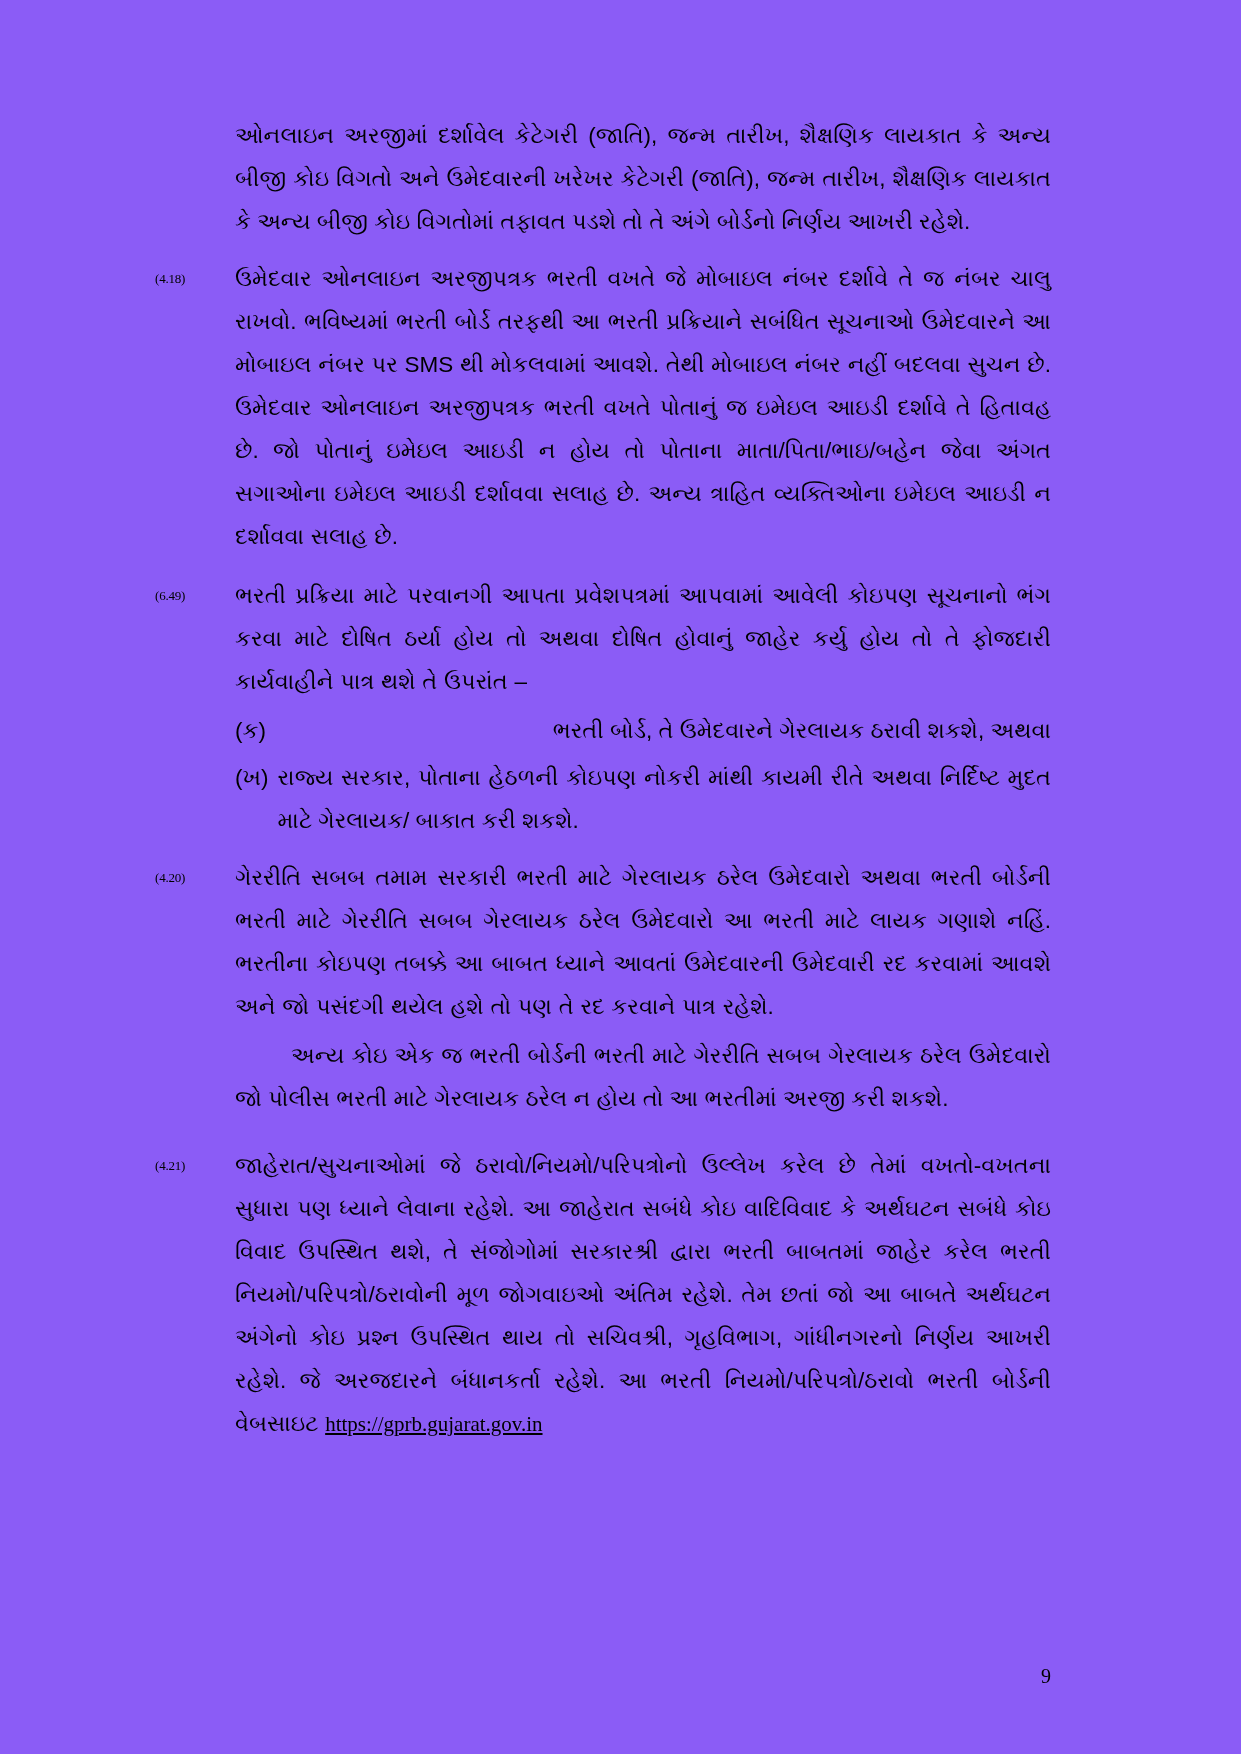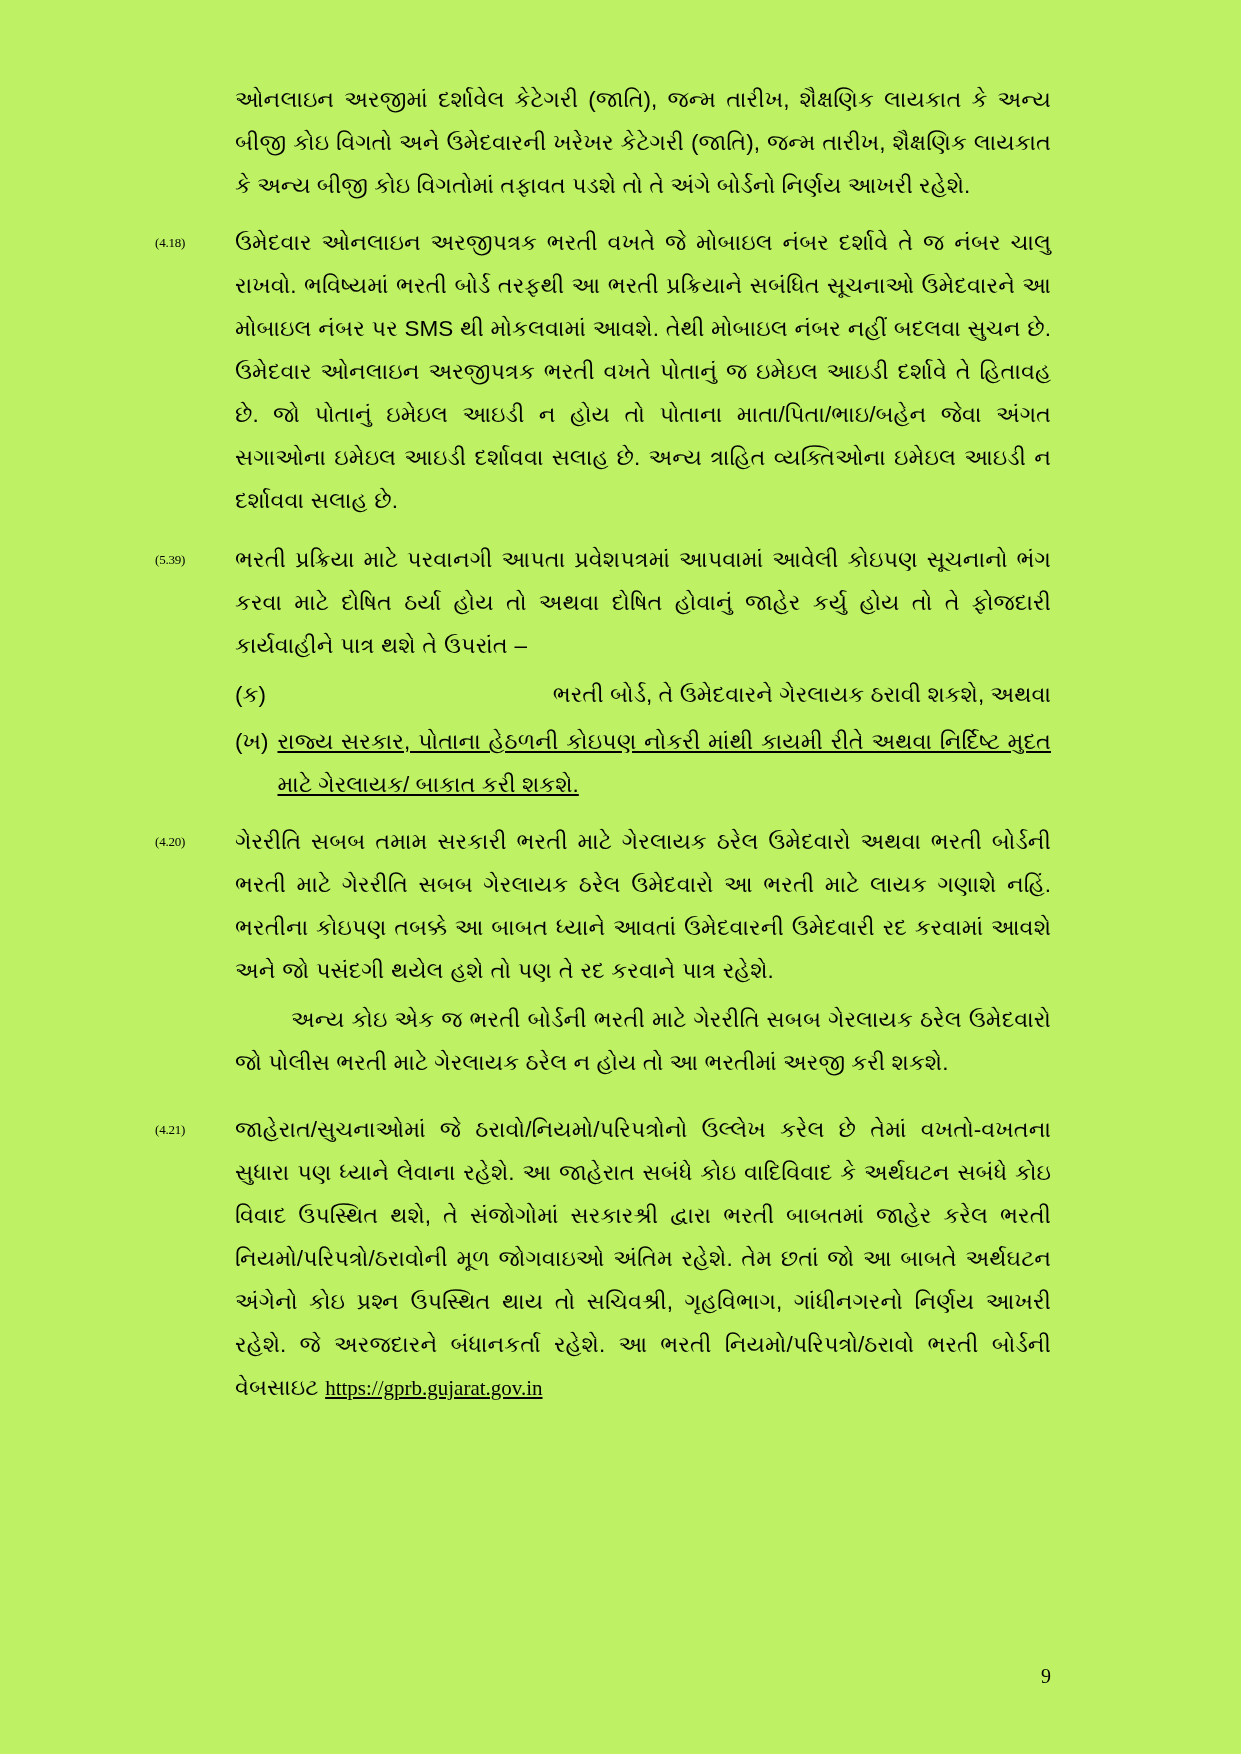--- a/index.html
+++ b/index.html
@@ -10,23 +10,23 @@
   }
   body {
     font-family: "Liberation Serif", "DejaVu Serif", serif;
     color: #000000;
   }
   .page {
     position: relative;
     width: 1241px;
     height: 1754px;
     margin: 0 auto;
-    background: #bef264;
+    background: #8b5cf6;
     box-sizing: border-box;
-    padding: 78px 190px 40px 155px;
+    padding: 114px 190px 40px 155px;
     overflow: hidden;
   }
   .content {
     width: 896px;
   }
 
   
   .para {
     display: flex;
     align-items: flex-start;
@@ -79,21 +79,20 @@
   }
   .subitem .sub-text {
     flex: 1 1 auto;
     font-family: "Liberation Sans", "DejaVu Sans", sans-serif;
     font-size: 22.5px;
     line-height: 43px;
     text-align: right;
   }
   .subitem.wide .sub-text {
     text-align: justify;
-    text-decoration: underline;
   }
 
   .spacer-sm { height: 10px; }
 
   .url-text {
     font-family: "Liberation Serif", "DejaVu Serif", serif;
     font-size: 21px;
     text-decoration: underline;
   }
 
@@ -116,21 +115,21 @@
     <p class="para-plain">ઓનલાઇન અરજીમાં દર્શાવેલ કેટેગરી (જાતિ), જન્મ તારીખ, શૈક્ષણિક લાયકાત કે અન્ય બીજી કોઇ વિગતો અને ઉમેદવારની ખરેખર કેટેગરી (જાતિ), જન્મ તારીખ, શૈક્ષણિક લાયકાત કે અન્ય બીજી કોઇ વિગતોમાં તફાવત પડશે તો તે અંગે બોર્ડનો નિર્ણય આખરી રહેશે.</p>
 
     <div class="para">
       <div class="para-num">(4.18)</div>
       <div class="para-body">ઉમેદવાર ઓનલાઇન અરજીપત્રક ભરતી વખતે જે મોબાઇલ નંબર દર્શાવે તે જ નંબર ચાલુ રાખવો. ભવિષ્યમાં ભરતી બોર્ડ તરફથી આ ભરતી પ્રક્રિયાને સબંધિત સૂચનાઓ ઉમેદવારને આ મોબાઇલ નંબર પર SMS થી મોકલવામાં આવશે. તેથી મોબાઇલ નંબર નહીં બદલવા સુચન છે. ઉમેદવાર ઓનલાઇન અરજીપત્રક ભરતી વખતે પોતાનું જ ઇમેઇલ આઇડી દર્શાવે તે  હિતાવહ છે. જો પોતાનું ઇમેઇલ આઇડી ન હોય તો પોતાના માતા/પિતા/ભાઇ/બહેન જેવા અંગત સગાઓના ઇમેઇલ આઇડી દર્શાવવા સલાહ છે. અન્ય ત્રાહિત વ્યક્તિઓના ઇમેઇલ આઇડી ન દર્શાવવા સલાહ છે.</div>
     </div>
 
     <div class="spacer-sm"></div>
 
     <div class="para">
-      <div class="para-num">(5.39)</div>
+      <div class="para-num">(6.49)</div>
       <div class="para-body">ભરતી પ્રક્રિયા માટે પરવાનગી આપતા પ્રવેશપત્રમાં આપવામાં આવેલી કોઇપણ સૂચનાનો ભંગ કરવા માટે દોષિત ઠર્યા હોય તો અથવા દોષિત હોવાનું જાહેર કર્યુ હોય તો તે ફોજદારી કાર્યવાહીને પાત્ર થશે તે ઉપરાંત –</div>
     </div>
 
     <div class="subitem">
       <span class="marker">(ક)</span>
       <span class="sub-text">ભરતી બોર્ડ, તે ઉમેદવારને ગેરલાયક ઠરાવી શકશે, અથવા</span>
     </div>
 
     <div class="subitem wide">
       <span class="marker">(ખ)</span>

